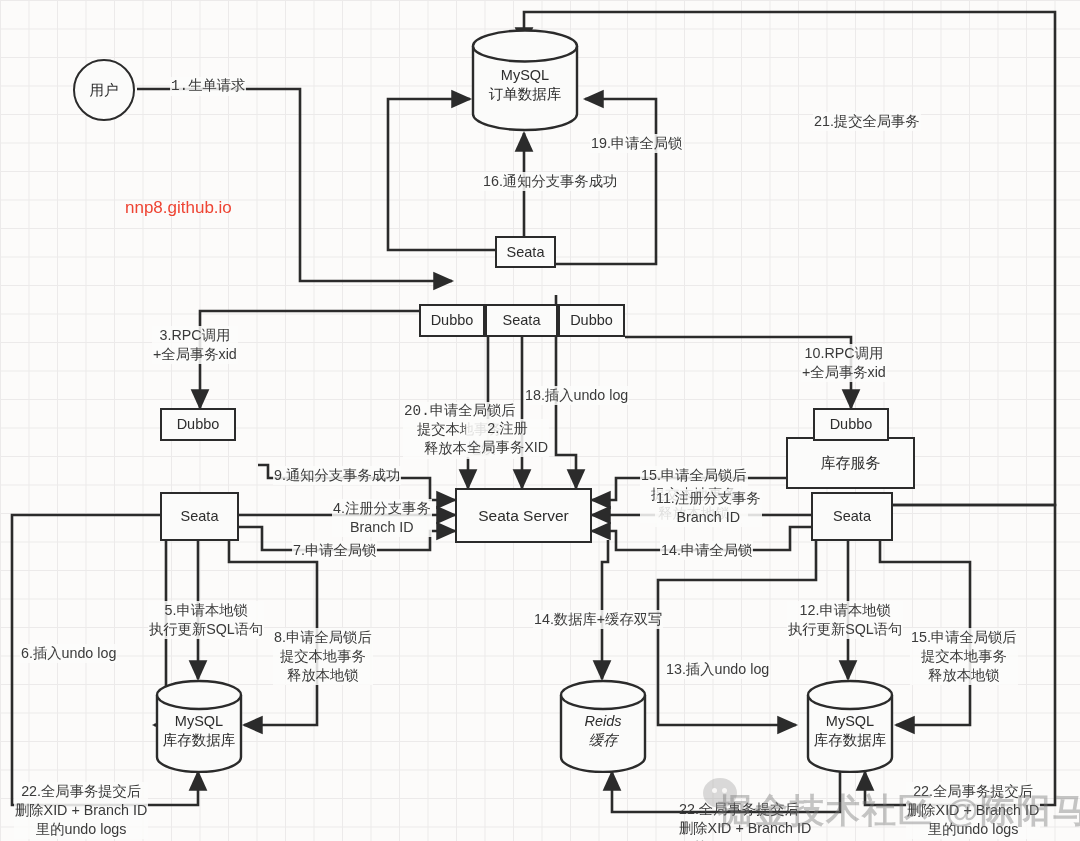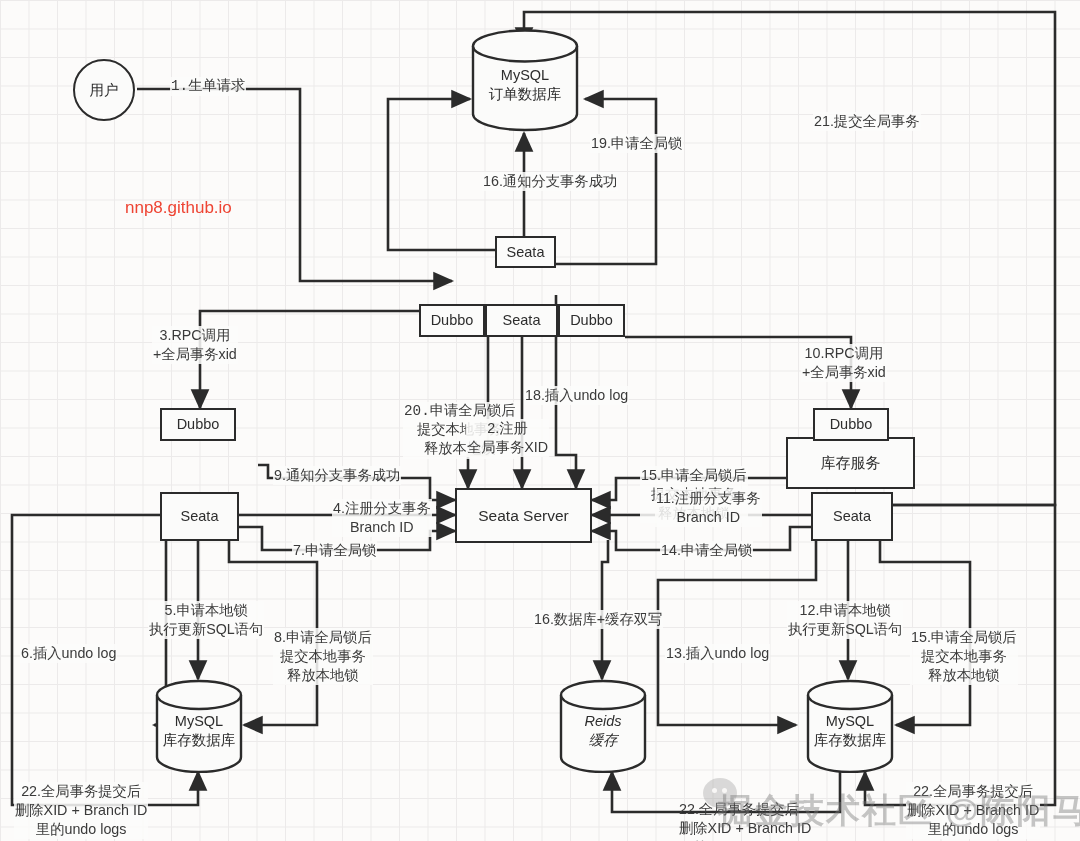--- a/index.html
+++ b/index.html
@@ -322,23 +322,23 @@
   <div class="lbl" style="left:20px; top:644px;">6.插入undo log</div>
 
   <div class="lbl" style="left:273px; top:628px;">8.申请全局锁后
 提交本地事务
 释放本地锁</div>
 
   <div class="lbl" style="left:14px; top:782px;">22.全局事务提交后
 删除XID + Branch ID
 里的undo logs</div>
 
-  <div class="lbl" style="left:533px; top:610px;">16.数据库+缓存双写</div>
-
-  <div class="lbl" style="left:665px; top:644px;">13.插入undo log</div>
+  <div class="lbl" style="left:533px; top:610px;">14.数据库+缓存双写</div>
+
+  <div class="lbl" style="left:665px; top:660px;">13.插入undo log</div>
 
   <div class="lbl" style="left:787px; top:601px;">12.申请本地锁
 执行更新SQL语句</div>
 
   <div class="lbl" id="lbl15b" style="left:910px; top:628px;">15.申请全局锁后
 提交本地事务
 释放本地锁</div>
 
   <div class="lbl" style="left:906px; top:782px;">22.全局事务提交后
 删除XID + Branch ID

